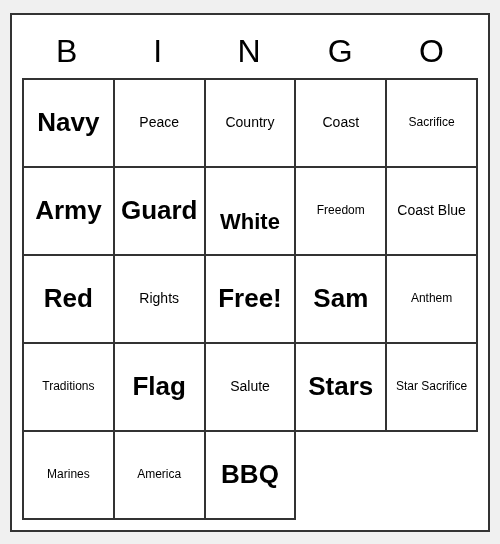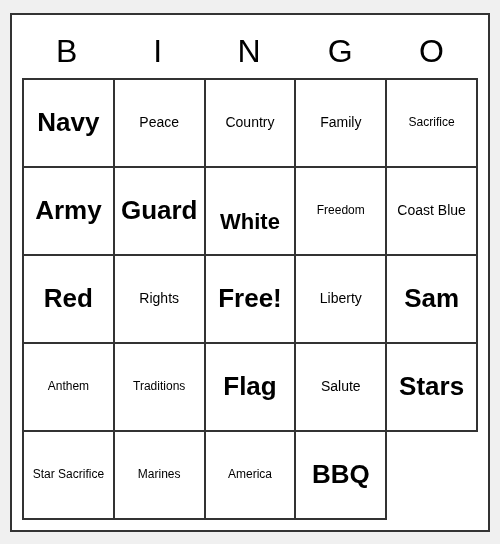--- a/index.html
+++ b/index.html
@@ -94,21 +94,21 @@
   <div class="cell">
         <span class="cell-text size-xl">Navy</span>
       </div>
       <div class="cell">
         <span class="cell-text size-md">Peace</span>
       </div>
       <div class="cell">
         <span class="cell-text size-md">Country</span>
       </div>
       <div class="cell">
-        <span class="cell-text size-md">Family</span>
+        <span class="cell-text size-md">Coast</span>
       </div>
       <div class="cell">
         <span class="cell-text size-sm">Sacrifice</span>
       </div>
       <div class="cell">
         <span class="cell-text size-xl">Army</span>
       </div>
       <div class="cell">
         <span class="cell-text size-xl">Guard</span>
       </div>
@@ -122,23 +122,20 @@
         <span class="cell-text size-md">Coast Blue</span>
       </div>
       <div class="cell">
         <span class="cell-text size-xl">Red</span>
       </div>
       <div class="cell">
         <span class="cell-text size-md">Rights</span>
       </div>
       <div class="cell">
         <span class="cell-text size-xl">Free!</span>
-      </div>
-      <div class="cell">
-        <span class="cell-text size-md">Liberty</span>
       </div>
       <div class="cell">
         <span class="cell-text size-xl">Sam</span>
       </div>
       <div class="cell">
         <span class="cell-text size-sm">Anthem</span>
       </div>
       <div class="cell">
         <span class="cell-text size-sm">Traditions</span>
       </div>

